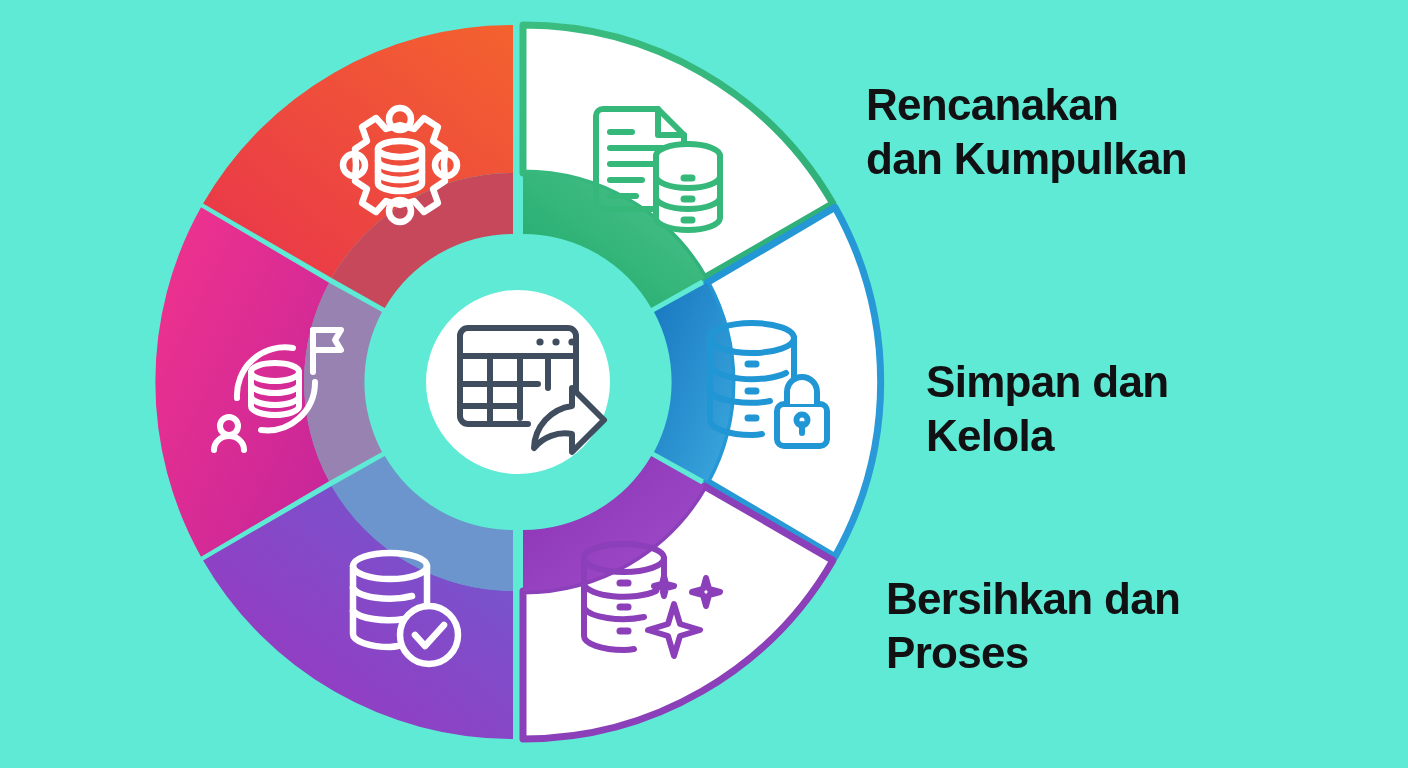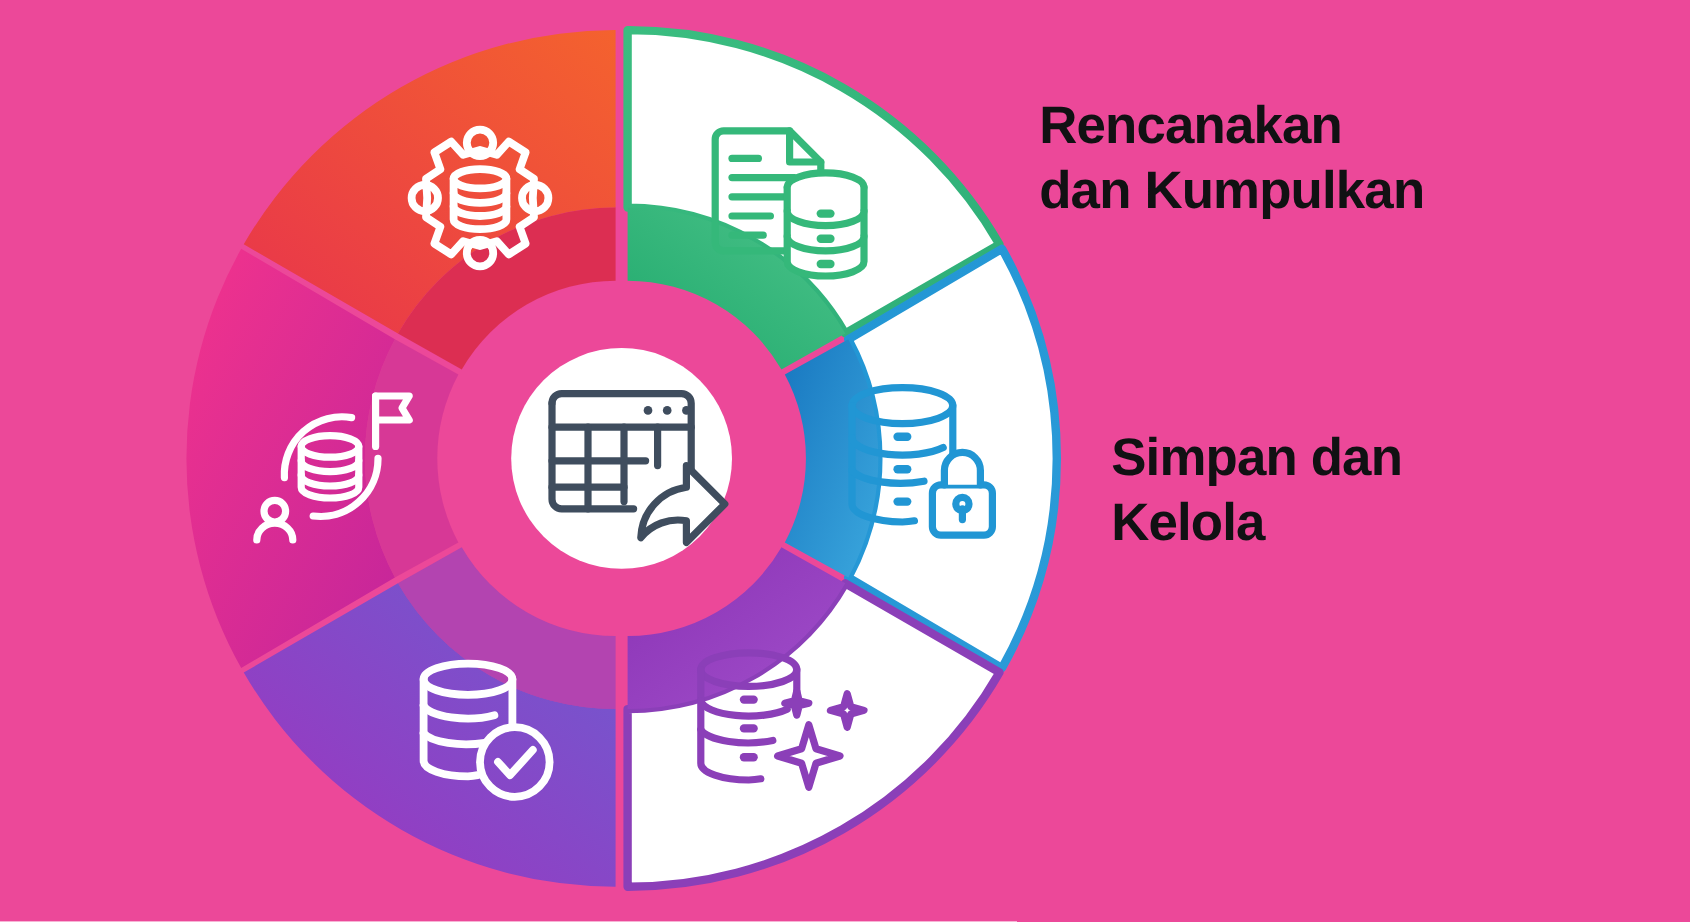--- a/index.html
+++ b/index.html
@@ -12,21 +12,21 @@
     width: 1408px;
     height: 768px;
     overflow: hidden;
     font-family: "Liberation Sans", sans-serif;
     position: relative;
   }
   #infographic {
     position: relative;
     width: 1408px;
     height: 768px;
-    background: #ec4899;
+    background: #5eead4;
   }
   #wheel-svg {
     position: absolute;
     left: 0;
     top: 0;
     width: 1408px;
     height: 768px;
   }
   .labels-column {
     position: absolute;
@@ -238,15 +238,17 @@
         <path d="M 16 66 A 44 44 0 0 1 54 24 L 54 6 L 86 38 L 54 70 L 54 52 A 40 40 0 0 0 16 66 Z" fill="#ffffff" stroke="#3f4d5e" stroke-width="6"></path>
       </g>
     </g>
   </svg>
 
   <div class="labels-column">
     <div class="label-block" id="label-plan">Rencanakan
 dan Kumpulkan</div>
     <div class="label-block" id="label-store">Simpan dan
 Kelola</div>
+    <div class="label-block" id="label-clean">Bersihkan dan
+Proses</div>
   </div>
 
 </div>
 
 </body></html>

